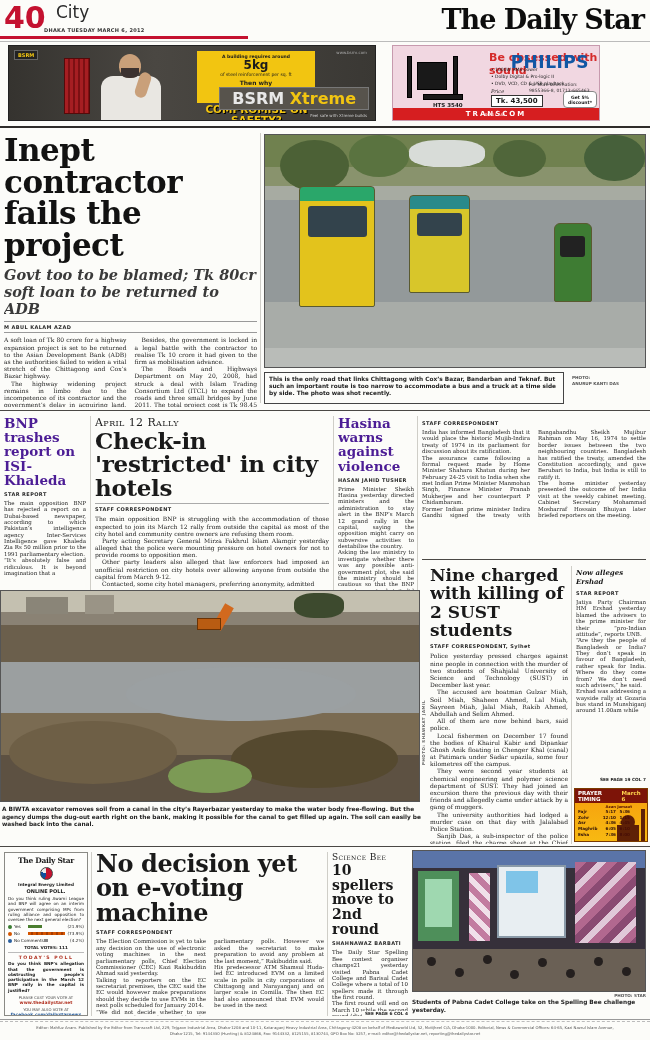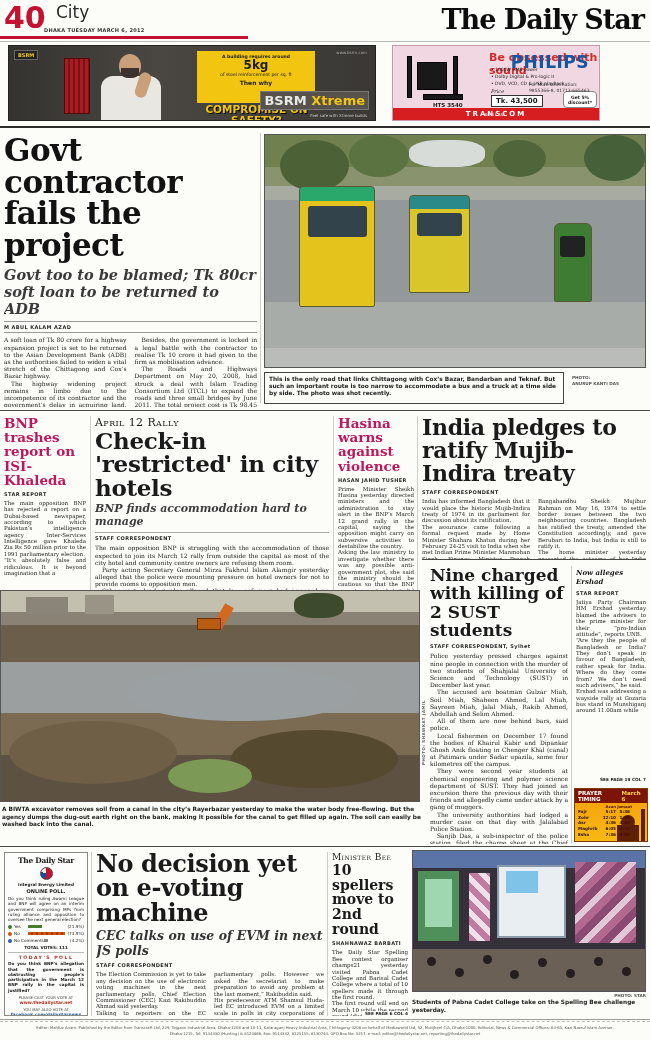--- a/index.html
+++ b/index.html
@@ -22,21 +22,21 @@
   .ad-bsrm{background:linear-gradient(90deg,#35332f,#4a4742 40%,#3a3834);border:1px solid #222;overflow:hidden}
   .bsrm-box{position:absolute;left:188px;top:5px;width:118px;height:52px;background:#f2c511;color:#1c1c1c;
             text-align:center;padding-top:3px;font-family:"DejaVu Sans",sans-serif}
   .bsrm-box .l1{font-size:4.5px;font-weight:bold}
   .bsrm-box .kg{font-size:12px;font-weight:bold;line-height:1.1}
   .bsrm-box .l2{font-size:4.5px}
   .bsrm-box .l3{font-size:6px;font-weight:bold;margin-top:2px}
   .bsrm-comp{position:absolute;left:170px;top:58px;width:155px;color:#f2c511;font-family:"DejaVu Sans",sans-serif;
              font-weight:bold;font-size:10.5px;line-height:1;text-align:center;text-shadow:1px 1px 0 #000}
   .bsrm-brand{position:absolute;right:6px;bottom:10px;font-family:"DejaVu Sans",sans-serif;font-weight:bold;
-              font-size:13px;color:#e8e8e8;background:#57534c;padding:1px 3px;border:1px solid #777}
+              font-size:16px;color:#e8e8e8;background:#57534c;padding:1px 12px;border:1px solid #777}
   .bsrm-brand b{color:#f2c511}
   .bsrm-tag{position:absolute;right:8px;bottom:2px;font-size:4px;color:#ccc;font-family:"DejaVu Sans",sans-serif}
   .bsrm-url{position:absolute;right:8px;top:4px;font-size:4px;color:#aaa;font-family:"DejaVu Sans",sans-serif}
   .bsrm-logo{position:absolute;left:5px;top:4px;font-size:5px;color:#f2c511;font-weight:bold;font-family:"DejaVu Sans",sans-serif;
              background:#222;padding:1px 3px;border:1px solid #666}
   .rebar{position:absolute;left:55px;top:12px;width:26px;height:56px;background:repeating-linear-gradient(90deg,#a61e22 0 3px,#7d1013 3px 5px);border:1px solid #550a0a}
   .man-head{position:absolute;left:110px;top:8px;width:22px;height:24px;border-radius:50% 50% 45% 45%;background:#c9a07a}
   .man-beard{position:absolute;left:112px;top:22px;width:18px;height:10px;border-radius:0 0 45% 45%;background:#3c3230}
   .man-body{position:absolute;left:92px;top:30px;width:60px;height:44px;border-radius:12px 12px 0 0;background:#e9e7e2}
   .man-arm{position:absolute;left:128px;top:26px;width:12px;height:26px;border-radius:6px;background:#c9a07a;transform:rotate(18deg)}
@@ -71,21 +71,21 @@
   .jump-pin{position:absolute;right:0;bottom:0;background:#fcfcf9;padding-left:3px}
   .cols2{column-count:2;column-gap:8px}
 
   .photo-frame{border:1px solid #555;overflow:hidden;position:absolute}
   .caption-box{border:1px solid #444;padding:3px 4px;font-family:"DejaVu Sans",sans-serif;font-weight:bold;font-size:5.8px;line-height:1.25;color:#222}
   .credit{font-family:"DejaVu Sans",sans-serif;font-size:4.2px;font-weight:bold;color:#555;line-height:1.4}
   .vert-credit{position:absolute;writing-mode:vertical-rl;transform:rotate(180deg);font-family:"DejaVu Sans",sans-serif;
                font-size:4px;font-weight:bold;color:#666;letter-spacing:.5px}
   .plain-caption{font-family:"DejaVu Sans",sans-serif;font-weight:bold;font-size:5.8px;line-height:1.3;color:#222}
 
-  .mid-headline{font-size:13.5px;font-weight:bold;line-height:1.05;color:#be185d}
+  .mid-headline{font-size:13.5px;font-weight:bold;line-height:1.05;color:#4c1d95}
   .rally-headline{font-size:23px;font-weight:bold;line-height:1.02;letter-spacing:-.3px}
   .rally-deck{font-size:11px;font-style:italic;font-weight:bold;color:#3d3d3d;margin-top:3px}
   .india-headline{font-size:22px;font-weight:bold;line-height:1.05;letter-spacing:-.3px}
   .sust-headline{font-size:17px;font-weight:bold;line-height:1.08}
   .pm-headline{font-size:12px;font-weight:bold;line-height:1.1}
   .pm-deck{font-size:7px;font-style:italic;font-weight:bold;margin-top:2px}
   .ev-headline{font-size:24px;font-weight:bold;line-height:1.02;letter-spacing:-.4px}
   .ev-deck{font-size:12.5px;font-weight:bold;font-style:italic;color:#333;margin-top:3px}
   .sp-kicker{font-variant:small-caps;font-size:9px;letter-spacing:.4px}
   .sp-headline{font-size:14px;font-weight:bold;line-height:1.05;margin-top:1px}
@@ -188,21 +188,21 @@
     </div>
     <div class="ph-bar">
       <span>TRANSCOM</span>
       <div class="ph-bar-sub">DIGITAL</div>
     </div>
   </div>
 
   <div class="hrule" style="left:0;top:126px;width:650px;height:2px;background:#2e2c2a"></div>
 
   <div class="abs" style="left:4px;top:133px;width:253px;height:274px;overflow:hidden">
-    <div class="lead-headline">Govt contractor fails the project</div>
+    <div class="lead-headline">Inept contractor fails the project</div>
     <div class="lead-deck">Govt too to be blamed; Tk 80cr soft loan to be returned to ADB</div>
     <div class="byline lead-byline">M ABUL KALAM AZAD</div>
     <div class="bodytext cols2">
       <p>A soft loan of Tk 80 crore for a highway expansion project is set to be returned to the Asian Development Bank (ADB) as the authorities failed to widen a vital stretch of the Chittagong and Cox’s Bazar highway.</p>
       <p class="ind">The highway widening project remains in limbo due to the incompetence of its contractor and the government’s delay in acquiring land, officials at the communications ministry have said.</p>
 
       <p class="ind">Besides, the government is locked in a legal battle with the contractor to realise Tk 10 crore it had given to the firm as mobilisation advance.</p>
       <p class="ind">The Roads and Highways Department on May 20, 2008, had struck a deal with Islam Trading Consortium Ltd (ITCL) to expand the roads and three small bridges by June 2011. The total project cost is Tk 98.45 crore.</p>
 
     </div>
@@ -243,21 +243,20 @@
       <p>The main opposition BNP has rejected a report on a Dubai-based newspaper, according to which Pakistan’s intelligence agency Inter-Services Intelligence gave Khaleda Zia Rs 50 million prior to the 1991 parliamentary election.</p>
       <p class="ind">“It’s absolutely false and ridiculous. It is beyond imagination that a</p>
     </div>
     <div class="jump jump-pin">SEE PAGE 19 COL 1</div>
   </div>
   <div class="vsep" style="left:90px;top:416px;height:200px"></div>
 
   <div class="abs" style="left:95px;top:416px;width:234px;height:200px;overflow:hidden">
     <div class="kicker" style="font-size:11px">April 12 Rally</div>
     <div class="rally-headline">Check-in 'restricted' in city hotels</div>
-    <div class="rally-deck">BNP finds accommodation hard to manage</div>
     <div class="byline" style="border-top:1px solid #aaa;padding-top:2px">STAFF CORRESPONDENT</div>
     <div class="bodytext">
       <p>The main opposition BNP is struggling with the accommodation of those expected to join its March 12 rally from outside the capital as most of the city hotel and community centre owners are refusing them room.</p>
       <p class="ind">Party acting Secretary General Mirza Fakhrul Islam Alamgir yesterday alleged that the police were mounting pressure on hotel owners for not to provide rooms to opposition men.</p>
       <p class="ind">Other party leaders also alleged that law enforcers had imposed an unofficial restriction on city hotels over allowing anyone from outside the capital from March 9-12.</p>
       <p class="ind">Contacted, some city hotel managers, preferring anonymity, admitted</p>
     </div>
 
   </div>
   <div class="vsep" style="left:333px;top:416px;height:200px"></div>
@@ -268,21 +267,20 @@
     <div class="small-body">
       <p>Prime Minister Sheikh Hasina yesterday directed ministers and the administration to stay alert in the BNP’s March 12 grand rally in the capital, saying the opposition might carry on subversive activities to destabilise the country.</p>
       <p class="ind">Asking the law ministry to investigate whether there was any possible anti-government plot, she said the ministry should be cautious so that the BNP cannot repeat what it did in December this year.</p>
       <p class="ind">Hasina, also the ruling Awami League chief, was speaking at a weekly cabinet meeting at the secretariat.</p>
     </div>
     <div class="jump jump-pin">SEE PAGE 19 COL 4</div>
   </div>
   <div class="vsep" style="left:417px;top:416px;height:200px"></div>
 
   <div class="abs" style="left:422px;top:416px;width:224px;height:144px;overflow:hidden;border-bottom:1px solid #4a4845">
-    <div class="india-headline">India pledges to ratify Mujib-Indira treaty</div>
     <div class="byline">STAFF CORRESPONDENT</div>
     <div class="small-body cols2">
       <p>India has informed Bangladesh that it would place the historic Mujib-Indira treaty of 1974 in its parliament for discussion about its ratification.</p>
       <p class="ind">The assurance came following a formal request made by Home Minister Shahara Khatun during her February 24-25 visit to India when she met Indian Prime Minister Manmohan Singh, Finance Minister Pranab Mukherjee and her counterpart P Chidambaram.</p>
       <p class="ind">Former Indian prime minister Indira Gandhi signed the treaty with Bangabandhu Sheikh Mujibur Rahman on May 16, 1974 to settle border issues between the two neighbouring countries. Bangladesh has ratified the treaty, amended the Constitution accordingly, and gave Berubari to India, but India is still to ratify it.</p>
       <p class="ind">The home minister yesterday presented the outcome of her India visit at the weekly cabinet meeting. Cabinet Secretary Mohammad Mosharraf Hossain Bhuiyan later briefed reporters on the meeting.</p>
 
     </div>
   </div>
 
@@ -404,34 +402,33 @@
     <div class="poll-q2">Do you think BNP's allegation that the government is obstructing people's participation in the March 12 BNP rally in the capital is justified?</div>
     <div class="poll-cast">PLEASE CAST YOUR VOTE AT</div>
     <div class="poll-site">www.thedailystar.net</div>
     <div class="poll-cast">YOU MAY ALSO VOTE AT</div>
     <div class="poll-site" style="color:#2a5f9e">facebook.com/dailystarnews</div>
   </div>
   <div class="vsep" style="left:91px;top:852px;height:164px"></div>
 
   <div class="abs" style="left:96px;top:852px;width:228px;height:164px;overflow:hidden">
     <div class="ev-headline">No decision yet on e-voting machine</div>
-    <div class="ev-deck">CEC talks on use of EVM in next JS polls</div>
     <div class="byline">STAFF CORRESPONDENT</div>
     <div class="small-body cols2">
       <p>The Election Commission is yet to take any decision on the use of electronic voting machines in the next parliamentary polls, Chief Election Commissioner (CEC) Kazi Rakibuddin Ahmad said yesterday.</p>
       <p class="ind">Talking to reporters on the EC secretariat premises, the CEC said the EC would however make preparations should they decide to use EVMs in the next polls scheduled for January 2014.</p>
       <p class="ind">“We did not decide whether to use EVM in a large election like the parliamentary polls. However we asked the secretariat to make preparation to avoid any problem at the last moment,” Rakibuddin said.</p>
       <p class="ind">His predecessor ATM Shamsul Huda-led EC introduced EVM on a limited scale in polls in city corporations of Chittagong and Narayanganj and on larger scale in Comilla. The then EC had also announced that EVM would be used in the next</p>
 
     </div>
   </div>
   <div class="vsep" style="left:327px;top:852px;height:164px"></div>
 
   <div class="abs" style="left:332px;top:852px;width:76px;height:164px;overflow:hidden">
-    <div class="sp-kicker">Minister Bee</div>
+    <div class="sp-kicker">Science Bee</div>
     <div class="sp-headline">10 spellers move to 2nd round</div>
     <div class="byline">SHAHNAWAZ BARBATI</div>
     <div class="small-body">
       <p>The Daily Star Spelling Bee contest organiser champs21 yesterday visited Pabna Cadet College and Barisal Cadet College where a total of 10 spellers made it through the first round.</p>
       <p class="ind">The first round will end on March 10 while the second round (divisional)</p>
     </div>
     <div class="jump jump-pin">SEE PAGE 6 COL 4</div>
   </div>
 
   <div class="photo-frame" style="left:412px;top:850px;width:234px;height:142px">

